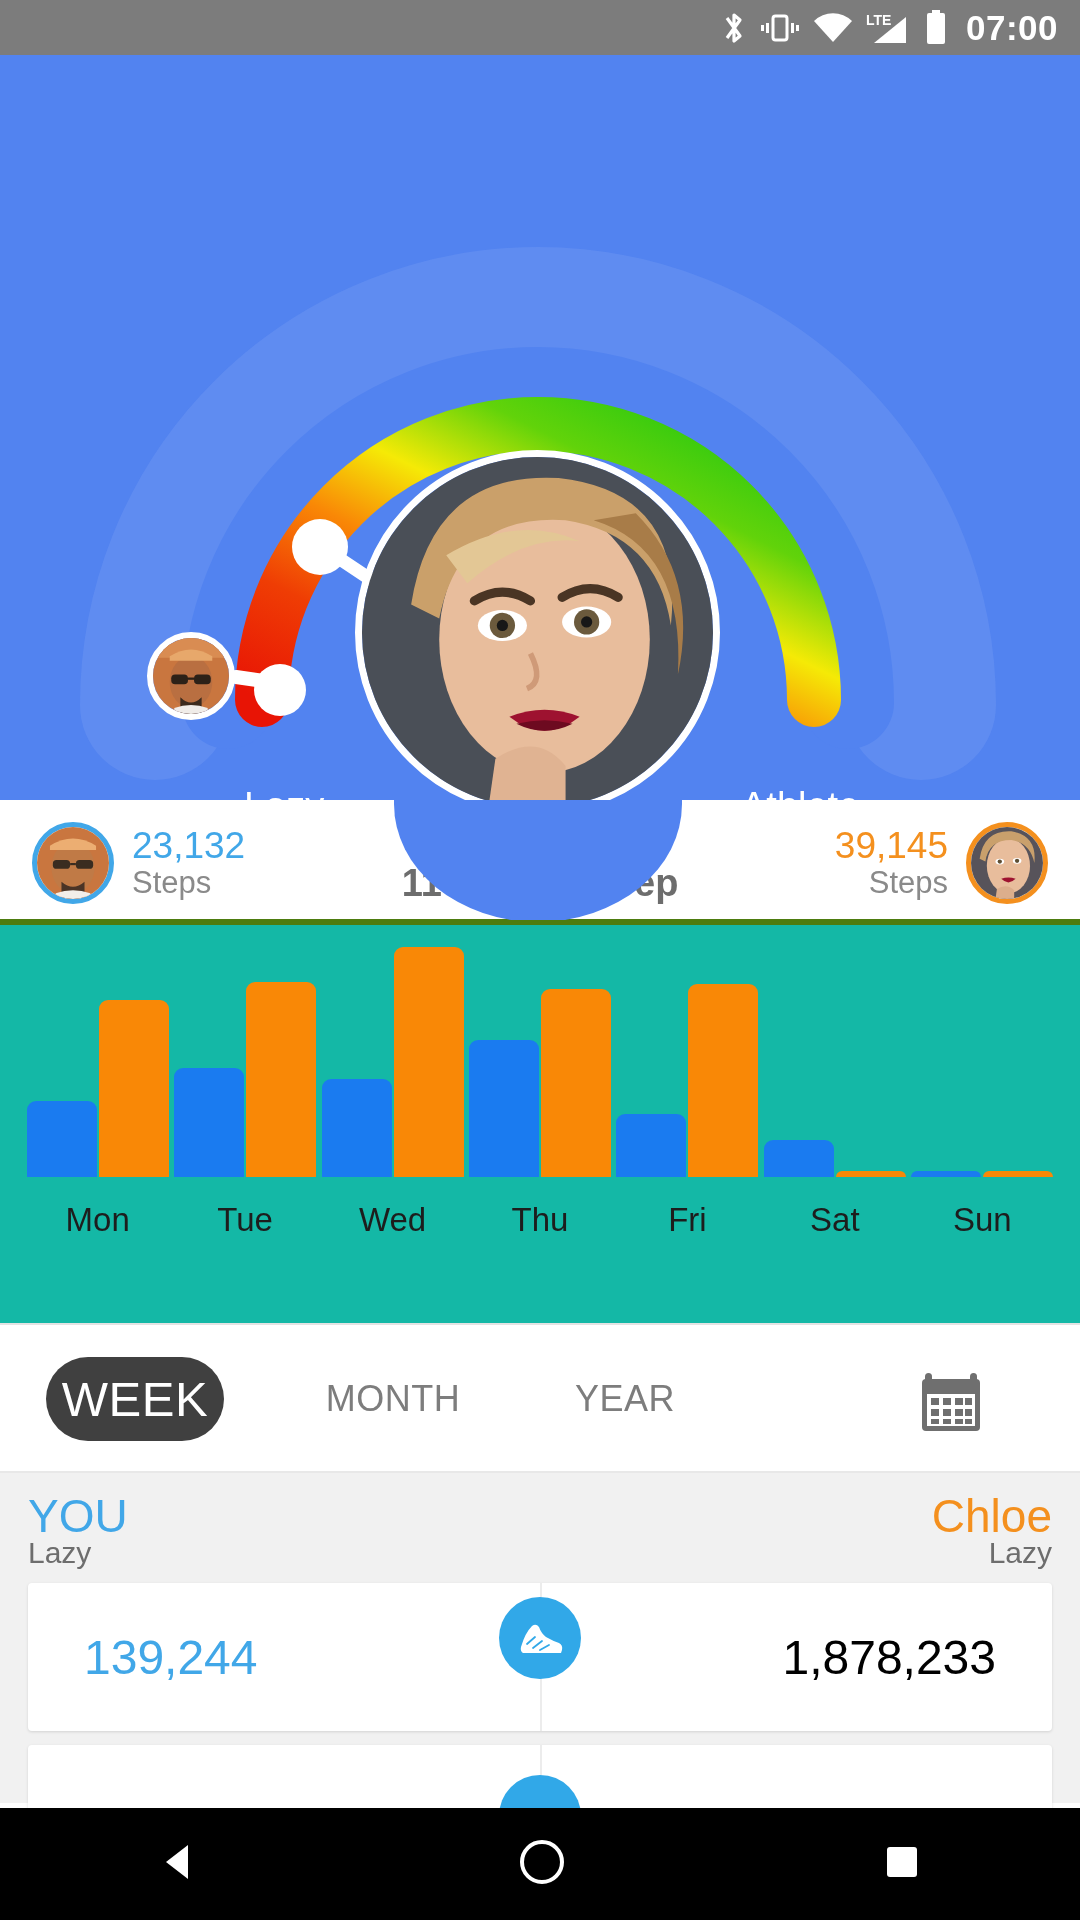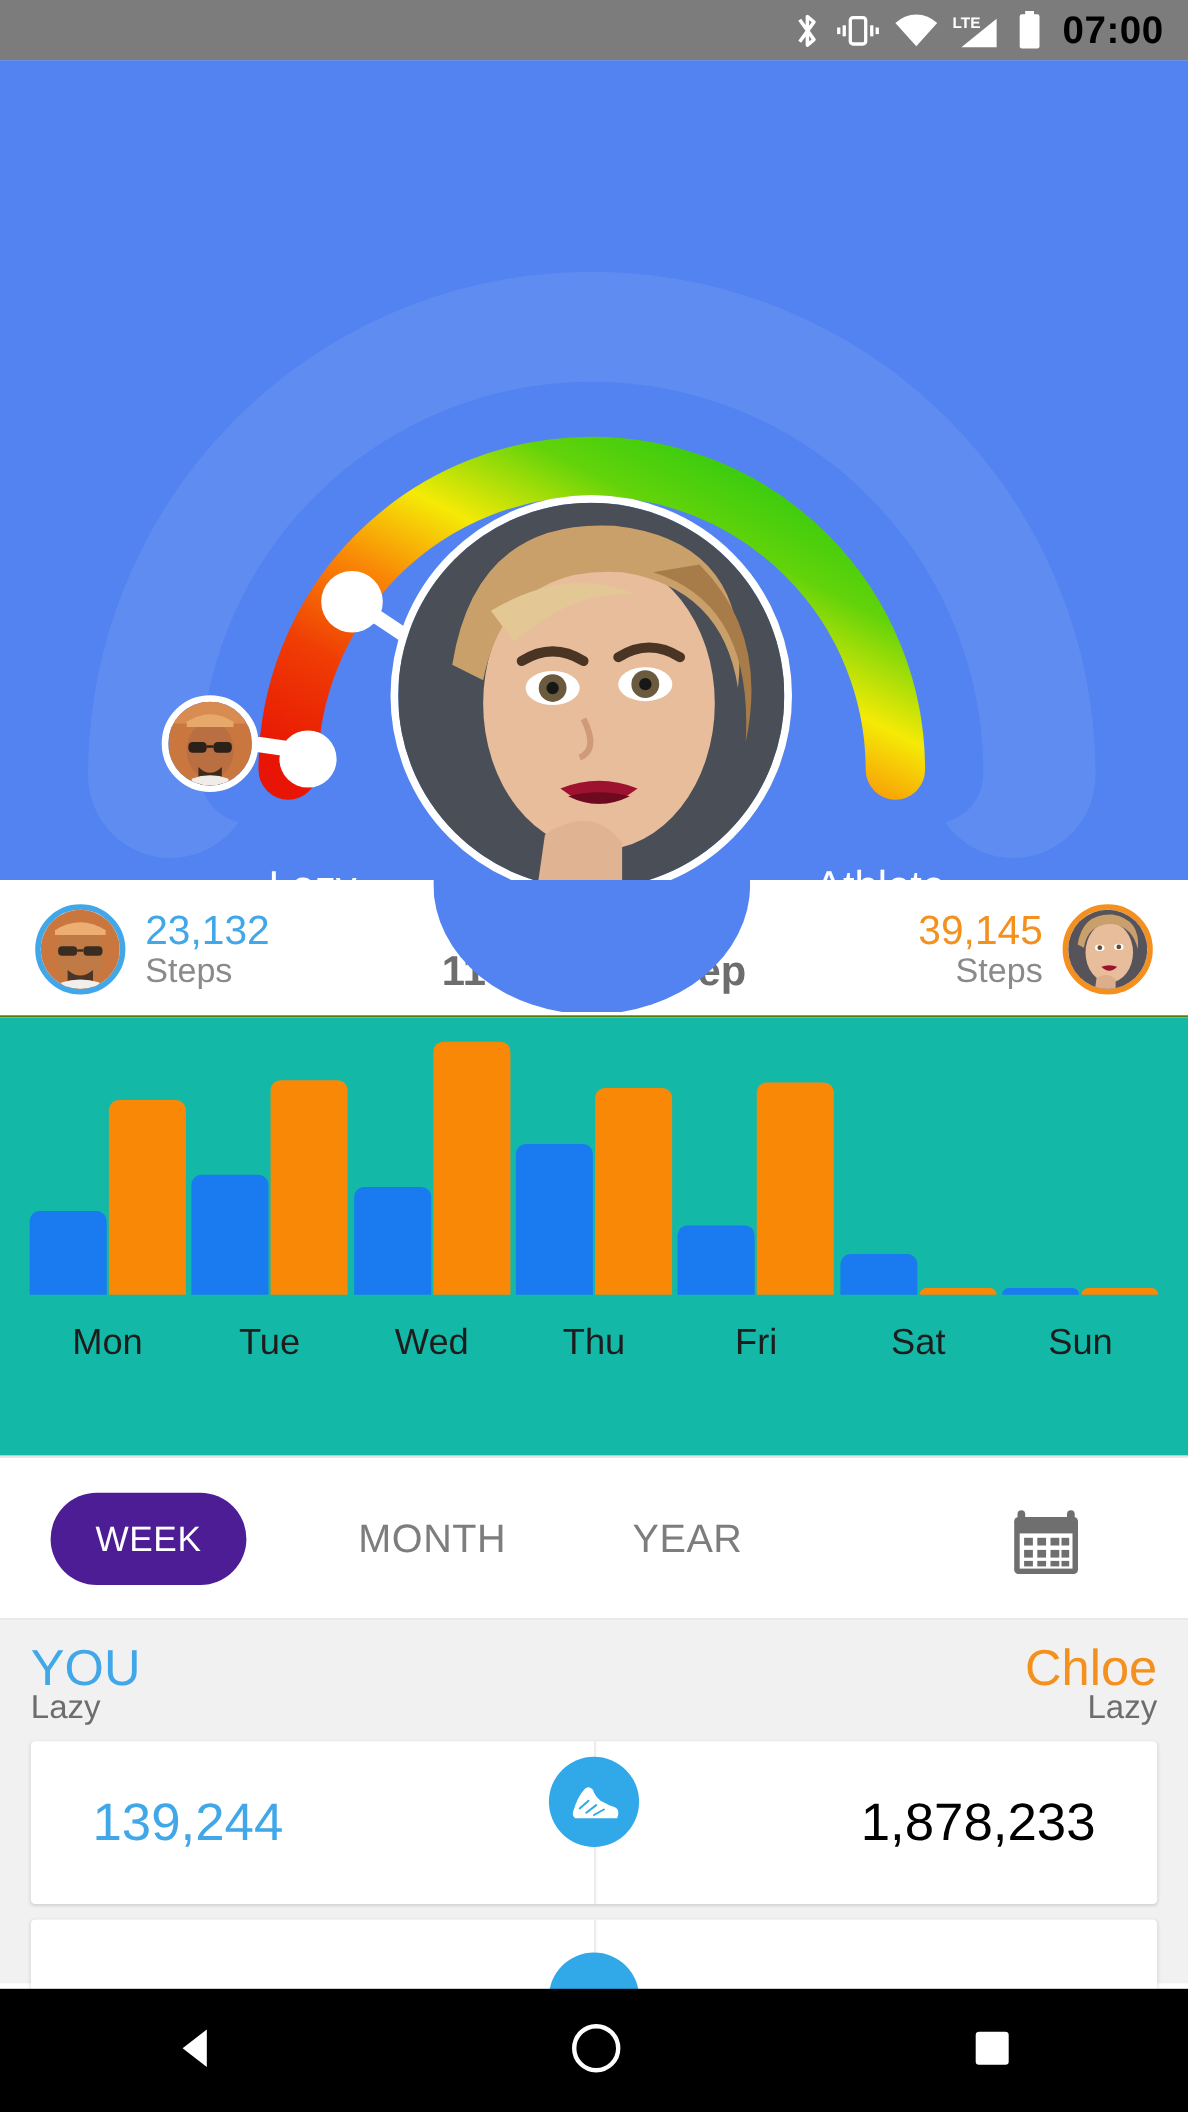--- a/index.html
+++ b/index.html
@@ -13,21 +13,21 @@
 
   
   .statusbar{
     position:absolute; left:0; top:0; width:1080px; height:55px;
     background:#7c7c7c;
     display:flex; align-items:center; justify-content:flex-end;
     padding-right:22px; gap:13px;
   }
   .statusbar svg{ display:block; }
   .sb-time{
-    color:#000000; font-size:35px; font-weight:bold; letter-spacing:0.5px;
+    color:#ffffff; font-size:35px; font-weight:bold; letter-spacing:0.5px;
     margin-left:6px; line-height:1;
   }
 
   
   .appbar{
     position:absolute; left:0; top:55px; width:1080px; height:115px;
     background:#5283f0;
     display:flex; align-items:center;
   }
   .back-btn{ width:60px; height:60px; margin-left:46px;
@@ -71,21 +71,21 @@
   
   .notch{
     position:absolute; left:394px; top:800px; width:288px; height:120px;
     z-index:3; pointer-events:none;
   }
 
   
   .summary{
     position:absolute; left:0; top:800px; width:1080px; height:125px;
     background:#ffffff; z-index:2;
-    border-bottom:2px solid #4d7c0f;
+    border-bottom:6px solid #4d7c0f;
   }
   .sum-side{ position:absolute; top:22px; display:flex; align-items:center; gap:18px; }
   .sum-side.left{ left:32px; }
   .sum-side.right{ right:32px; }
   .sum-ring{
     width:82px; height:82px; border-radius:50%; overflow:hidden;
     border:5px solid #41a7e8; flex:0 0 auto;
   }
   .sum-ring.orange{ border-color:#f4901e; }
   .sum-texts{ display:flex; flex-direction:column; }
@@ -122,21 +122,21 @@
   }
 
   
   .periods{
     position:absolute; left:0; top:1325px; width:1080px; height:148px;
     background:#ffffff; border-bottom:2px solid #e8e8e8;
   }
   .pill{
     position:absolute; left:46px; top:32px;
     width:178px; height:84px; border-radius:42px;
-    background:#4c1d95; color:#ffffff; font-size:32px;
+    background:#404040; color:#ffffff; font-size:49px;
     display:flex; align-items:center; justify-content:center;
     letter-spacing:0.5px;
   }
   .ptab{
     position:absolute; top:32px; height:84px;
     display:flex; align-items:center; justify-content:center;
     font-size:36px; color:#7d7d7d; letter-spacing:0.5px;
   }
   .ptab.month{ left:278px; width:230px; }
   .ptab.year{ left:510px; width:230px; }

